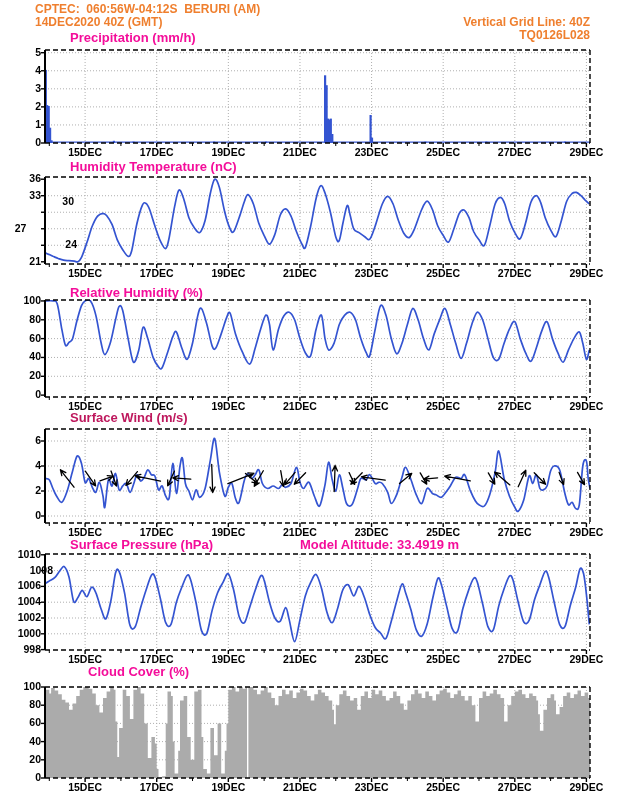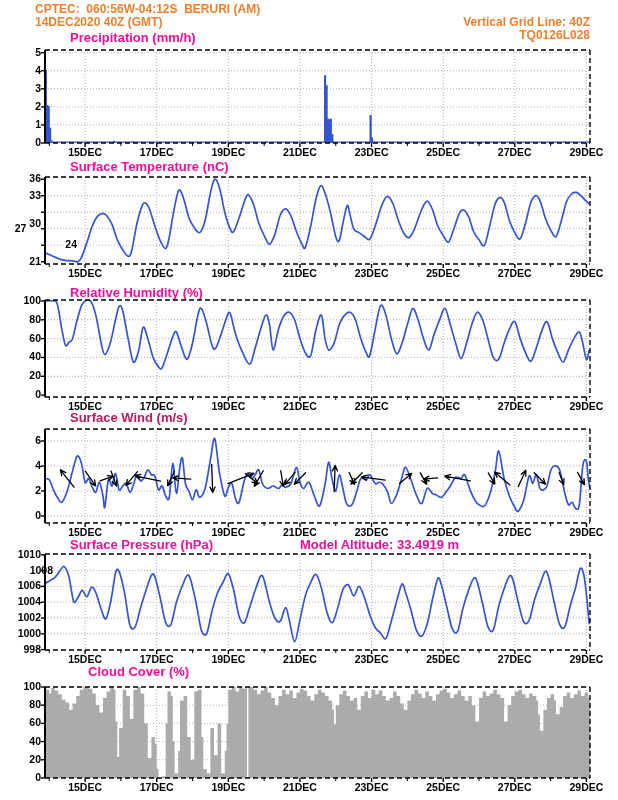--- a/index.html
+++ b/index.html
@@ -14,21 +14,21 @@
 </head>
 <body>
 
 <div id="canvas">
   <div class="hdr" style="left: 35px; top: 3px; color: rgb(239, 127, 46);">CPTEC:  060:56W-04:12S  BERURI (AM)</div>
   <div class="hdr" style="left: 35px; top: 16px; color: rgb(239, 127, 46);">14DEC2020 40Z (GMT)</div>
   <div class="hdr" style="right: 28px; top: 16px; text-align: right; color: rgb(239, 127, 46);">Vertical Grid Line: 40Z</div>
   <div class="hdr" style="right: 28px; top: 29px; text-align: right; color: rgb(239, 127, 46);">TQ0126L028</div>
 
   <div class="title" style="left: 70px; top: 31px; color: rgb(244, 13, 154);">Precipitation (mm/h)</div>
-  <div class="title" style="left: 70px; top: 160px; color: rgb(244, 13, 154);">Surface Temperature (nC)</div>
+  <div class="title" style="left: 70px; top: 160px; color: rgb(244, 13, 154);">Humidity Temperature (nC)</div>
   <div class="title" style="left: 70px; top: 286px; color: rgb(244, 13, 154);">Relative Humidity (%)</div>
   <div class="title" style="left: 70px; top: 411px; color: #be185d;">Surface Wind (m/s)</div>
   <div class="title" style="left: 70px; top: 538px; color: rgb(244, 13, 154);">Surface Pressure (hPa)</div>
   <div class="title" style="left: 300px; top: 538px; color: rgb(244, 13, 154);">Model Altitude: 33.4919 m</div>
   <div class="title" style="left: 88px; top: 665px; color: rgb(244, 13, 154);">Cloud Cover (%)</div>
 
   <svg id="plot" width="618" height="800">
       <g>
         <clipPath id="clip-precipitation">
           <rect x="45" y="50" width="545" height="93"></rect>
@@ -355,21 +355,21 @@
       <div class="xlab" style="left: 133.721px; top: 147px;">17DEC</div>
       <div class="xlab" style="left: 205.338px; top: 147px;">19DEC</div>
       <div class="xlab" style="left: 276.954px; top: 147px;">21DEC</div>
       <div class="xlab" style="left: 348.57px; top: 147px;">23DEC</div>
       <div class="xlab" style="left: 420.187px; top: 147px;">25DEC</div>
       <div class="xlab" style="left: 491.803px; top: 147px;">27DEC</div>
       <div class="xlab" style="left: 563.419px; top: 147px;">29DEC</div>
       <div class="ylab" style="top: 255.797px;">21</div>
       <div class="ylab" style="top: 239.278px; margin-left: 36px;">24</div>
       <div class="ylab" style="top: 222.759px; text-align: center;">27</div>
-      <div class="ylab" style="top: 218px;">30</div>
+      <div class="ylab" style="top: 196px; padding-left: 33px;">30</div>
       <div class="ylab" style="top: 189.722px;">33</div>
       <div class="ylab" style="top: 173.203px;">36</div>
       <div class="xlab" style="left: 62.1051px; top: 268px;">15DEC</div>
       <div class="xlab" style="left: 133.721px; top: 268px;">17DEC</div>
       <div class="xlab" style="left: 205.338px; top: 268px;">19DEC</div>
       <div class="xlab" style="left: 276.954px; top: 268px;">21DEC</div>
       <div class="xlab" style="left: 348.57px; top: 268px;">23DEC</div>
       <div class="xlab" style="left: 420.187px; top: 268px;">25DEC</div>
       <div class="xlab" style="left: 491.803px; top: 268px;">27DEC</div>
       <div class="xlab" style="left: 563.419px; top: 268px;">29DEC</div>

